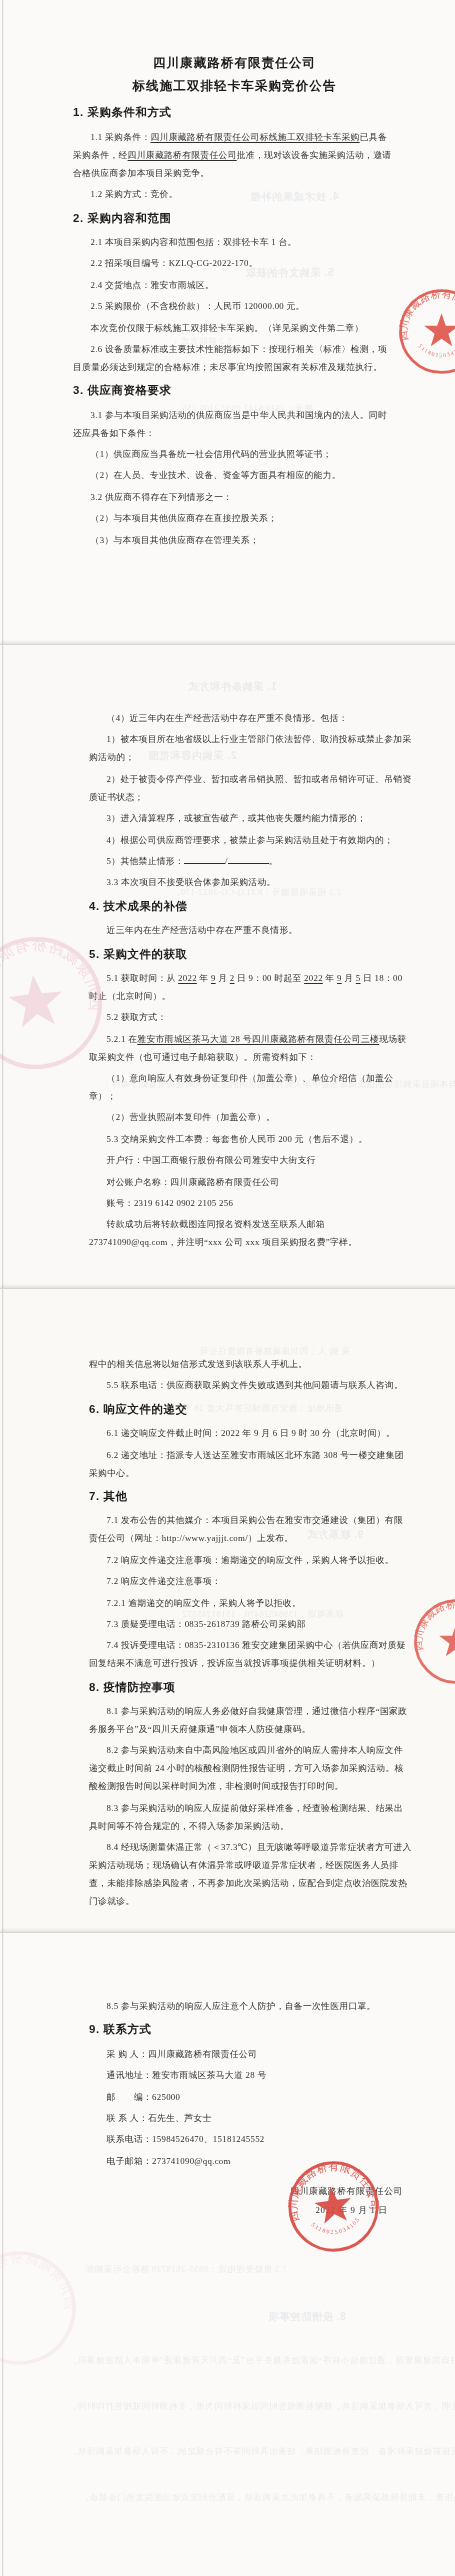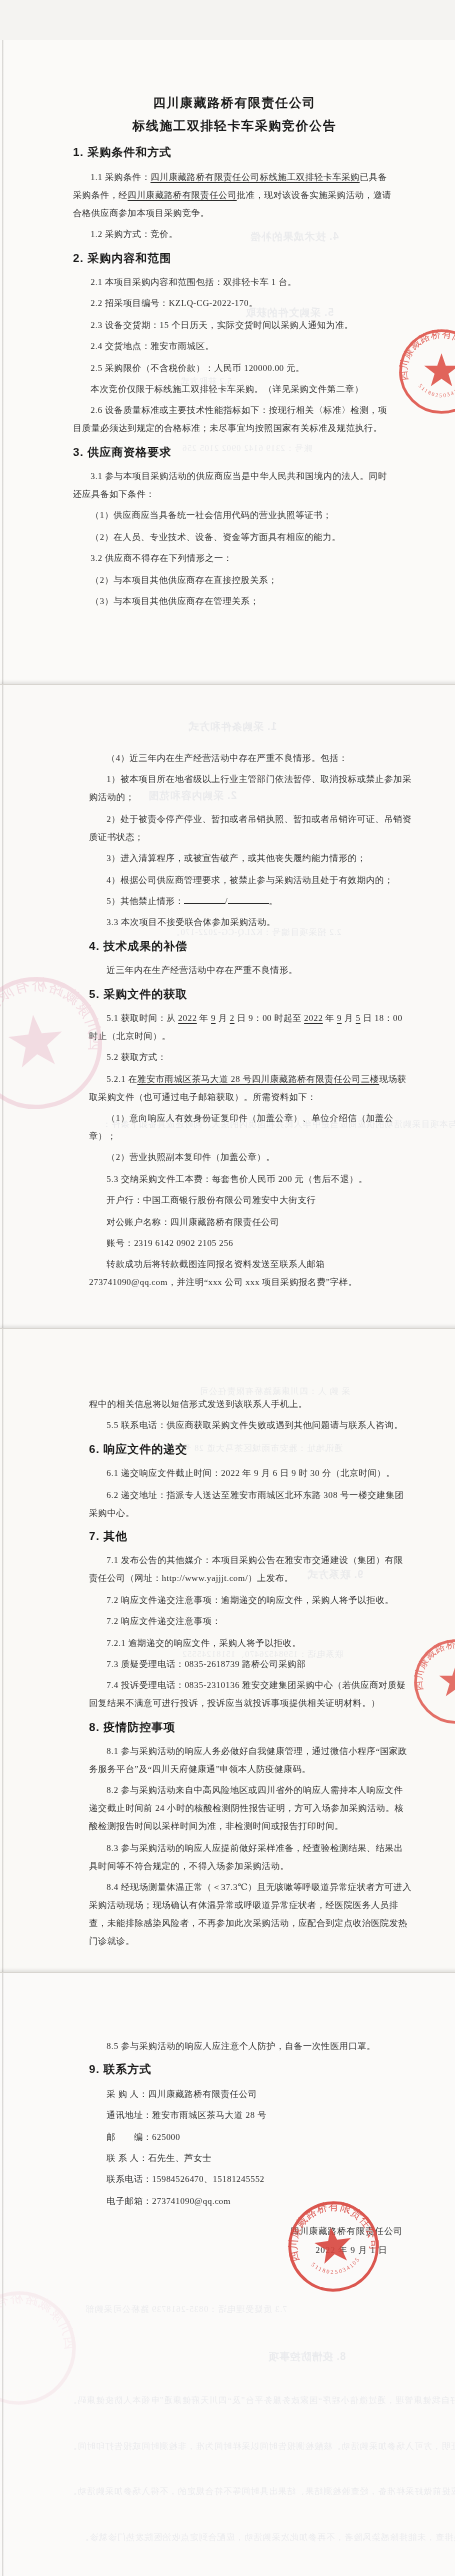--- a/index.html
+++ b/index.html
@@ -1,18 +1,18 @@
 <!DOCTYPE html>
 <html style="font-size:9px"><head>
 <meta charset="utf-8">
 <style>
   html,body{margin:0;padding:0;background:#ececea;}
   .canvas{position:relative;width:455px;height:2576px;margin:0 auto;background:#f4f3f1;overflow:hidden;
           font-family:"Liberation Serif","DejaVu Serif",serif;color:#2e2e2e;}
-  .page{position:absolute;left:0;width:455px;background:#fbfaf8;overflow:hidden;margin-top:40px;}
+  .page{position:absolute;left:0;width:455px;background:#fbfaf8;overflow:hidden;}
   .page::before{content:"";position:absolute;left:1.7px;top:0;bottom:0;width:2.3px;
           background:linear-gradient(90deg,rgba(60,55,50,.22),rgba(60,55,50,0));}
   .page2,.page3,.page4{border-top:0.6px solid #d8d5d0;box-shadow:0 -1.7px 3.4px rgba(0,0,0,.10);padding-left:16px;}
   .page1{top:0;height:644px;}
   .page2{top:644px;height:644px;background:#faf9f7;}
   .page3{top:1288px;height:644px;background:#faf9f6;}
   .page4{top:1932px;height:644px;background:#fbfaf9;}
   .inner{position:relative;padding:0 59px 0 73px;}
   .pt1{padding-top:52px;} .pt2{padding-top:64px;} .pt3{padding-top:66px;} .pt4{padding-top:64px;}
   .title{ text-align:center;font-family:"Liberation Sans","DejaVu Sans",sans-serif;font-weight:700;
@@ -55,21 +55,20 @@
       <p class="title">四川康藏路桥有限责任公司</p>
       <p class="title">标线施工双排轻卡车采购竞价公告</p>
 
       <p class="h">1. 采购条件和方式</p>
       <p class="p"><span>1.1 采购条件：</span><span class="u">四川康藏路桥有限责任公司标线施工双排轻卡车采购</span><span>已具备采购条件，经</span><span class="u">四川康藏路桥有限责任公司</span><span>批准，现对该设备实施采购活动，邀请合格供应商参加本项目采购竞争。</span></p>
       <p class="p">1.2 采购方式：竞价。</p>
 
       <p class="h">2. 采购内容和范围</p>
       <p class="p">2.1 本项目采购内容和范围包括：双排轻卡车 1 台。</p>
       <p class="p">2.2 招采项目编号：KZLQ-CG-2022-170。</p>
-      <p class="p">2.3 设备交货期：15 个日历天，实际交货时间以采购人通知为准。</p>
       <p class="p">2.4 交货地点：雅安市雨城区。</p>
       <p class="p">2.5 采购限价（不含税价款）：人民币 120000.00 元。</p>
       <p class="p">本次竞价仅限于标线施工双排轻卡车采购。（详见采购文件第二章）</p>
       <p class="p">2.6 设备质量标准或主要技术性能指标如下：按现行相关〈标准〉检测，项目质量必须达到规定的合格标准；未尽事宜均按照国家有关标准及规范执行。</p>
 
       <p class="h">3. 供应商资格要求</p>
       <p class="p">3.1 参与本项目采购活动的供应商应当是中华人民共和国境内的法人。同时还应具备如下条件：</p>
       <p class="p">（1）供应商应当具备统一社会信用代码的营业执照等证书；</p>
       <p class="p">（2）在人员、专业技术、设备、资金等方面具有相应的能力。</p>
       <p class="p">3.2 供应商不得存在下列情形之一：</p>

